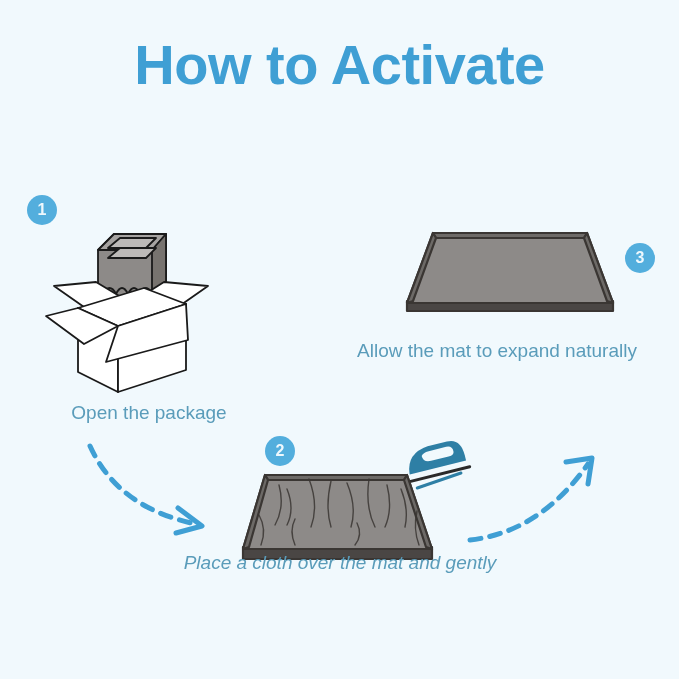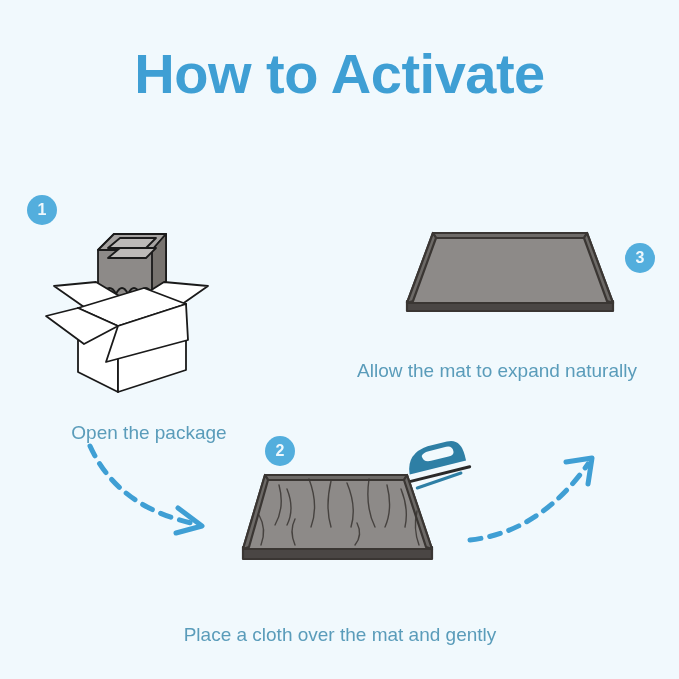--- a/index.html
+++ b/index.html
@@ -14,21 +14,21 @@
     overflow: hidden;
     position: relative;
   }
   #infographic {
     position: relative;
     width: 679px;
     height: 679px;
   }
   .title-block {
     position: absolute;
-    top: 37px;
+    top: 28px;
     left: 0;
     width: 679px;
     text-align: center;
   }
   .title-line {
     color: #3f9fd4;
     font-weight: bold;
     font-size: 56px;
     line-height: 74px;
     letter-spacing: -0.5px;
@@ -52,24 +52,23 @@
   #badge-2 { left: 265px; top: 436px; }
   #badge-3 { left: 625px; top: 243px; }
 
   .caption {
     position: absolute;
     color: #5a9cba;
     font-size: 19px;
     line-height: 30px;
     text-align: center;
     white-space: nowrap;
-    margin-top: 20px;
   }
   #caption-1 { left: 16px;   top: 398px; width: 266px; }
-  #caption-2 { left: 100px; top: 600px; width: 480px; }
+  #caption-2 { left: 100px; top: 548px; width: 480px; font-style: italic; }
   #caption-3 { left: 315px; top: 336px; width: 364px; }
 
   .art {
     position: absolute;
   }
   #art-box      { left: 40px;  top: 220px;  width: 180px; height: 175px; }
   #art-mat-flat { left: 395px; top: 215px;  width: 230px; height: 110px; }
   #art-mat-wrinkled { left: 235px; top: 465px; width: 205px; height: 105px; }
   #art-iron     { left: 396px; top: 437px;  width: 78px;  height: 55px; }
   #arrow-1      { left: 78px;  top: 436px;  width: 160px; height: 110px; }

